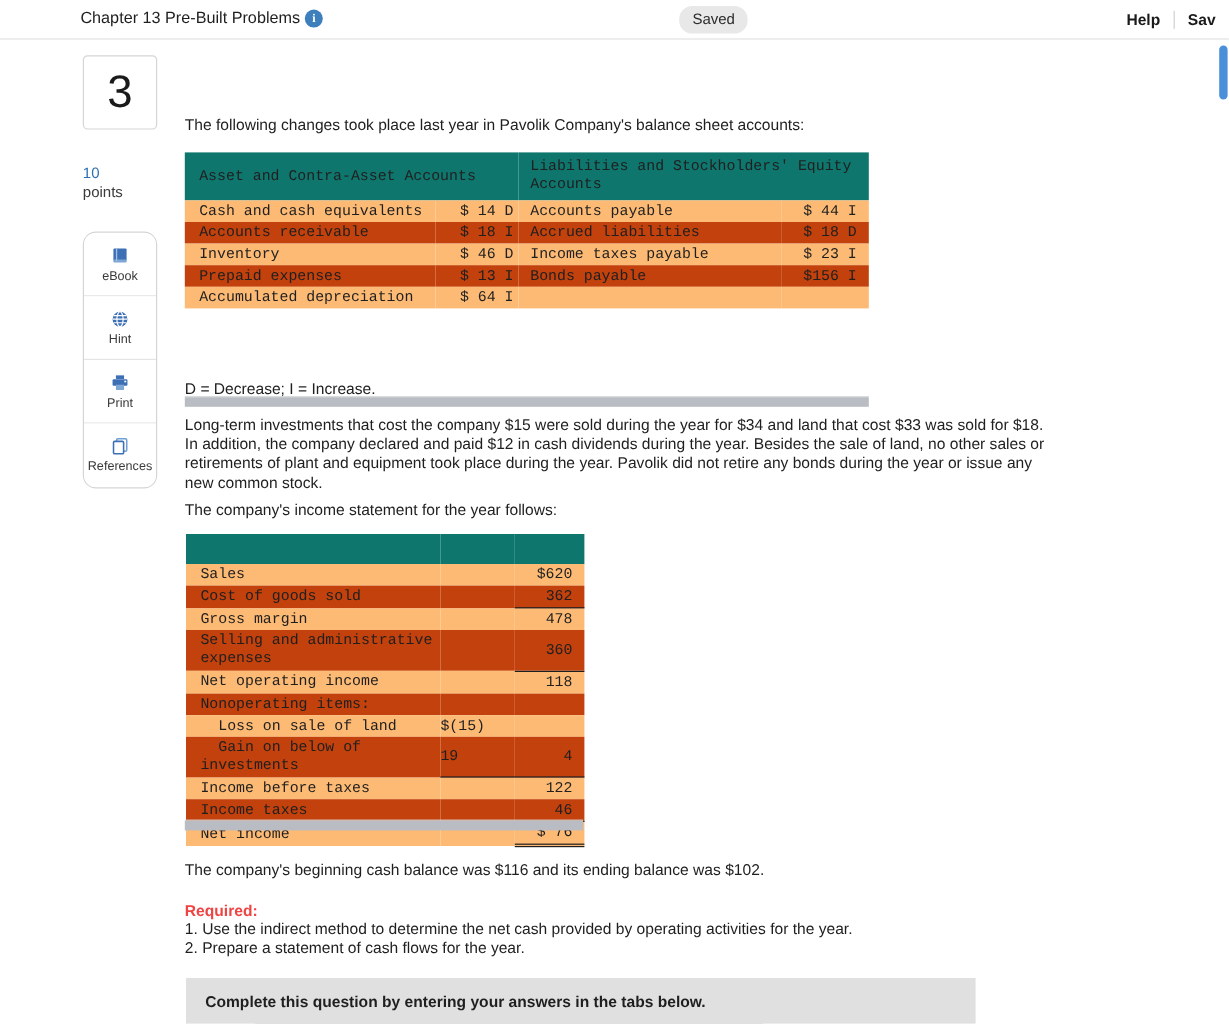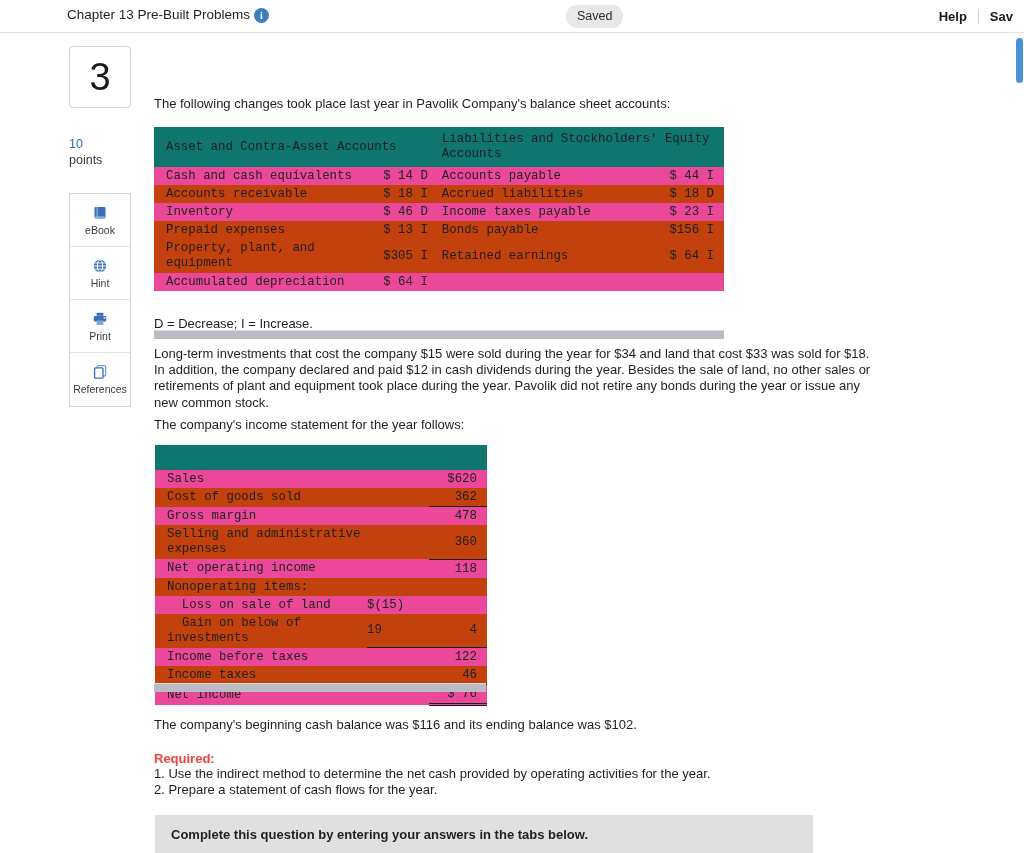--- a/index.html
+++ b/index.html
@@ -63,21 +63,21 @@
     text-align: center; line-height: 60px;
     font-family: "Liberation Sans", sans-serif;
   }
   .points-wrap { position: absolute; left: 69px; top: 104px; width: 70px; }
   .points-val { font-size: 12.5px; color: #2c6fb5; line-height: 15px; }
   .points-lbl { font-size: 12.5px; color: #3a3a3a; line-height: 16px; }
 
   .toolbox {
     position: absolute; left: 69px; top: 160px;
     width: 62px;
-    border: 1px solid #d5d5d5; border-radius: 0;
+    border: 1px solid #d5d5d5; border-radius: 11px;
     background: #ffffff; overflow: hidden;
   }
   .tool {
     height: 53px; border-bottom: 1px solid #e4e4e4;
     display: flex; flex-direction: column;
     align-items: center; justify-content: center;
     cursor: pointer; background: #ffffff;
   }
   .tool:last-child { border-bottom: none; }
   .tool-label { font-size: 10.5px; color: #3a3a3a; margin-top: 3px; }
@@ -94,21 +94,21 @@
     font-family: "Liberation Mono", "DejaVu Sans Mono", monospace;
     font-size: 12.4px; color: #1f1f1f;
     border-collapse: collapse;
     background: #ffffff;
   }
   .mono-table td, .mono-table th {
     padding: 2px 0; vertical-align: middle; font-weight: normal;
   }
   .hdr-row { background: #0f766e; }
   .hdr-row th { padding: 5px 0; text-align: left; line-height: 15px; }
-  .zebra-a { background: #ec4899; }
+  .zebra-a { background: #fdba74; }
   .zebra-b { background: #c2410c; }
 
   .t1 { position: absolute; left: 2px; top: 94px; width: 570px; }
   .t1 .c-name  { padding-left: 12px; width: 205px; }
   .t1 .c-amt   { width: 68px; text-align: right; padding-right: 4px; white-space: pre; }
   .t1 .c-name2 { padding-left: 10px; width: 215px; }
   .t1 .c-amt2  { width: 72px; text-align: right; padding-right: 10px; white-space: pre; }
 
   .scrollbar-h {
     position: absolute; height: 9px; background: #f0f0f0;
@@ -253,26 +253,20 @@
         <td class="c-amt">$ 46 D</td>
         <td class="c-name2">Income taxes payable</td>
         <td class="c-amt2">$ 23 I</td>
       </tr>
       <tr class="zebra-b">
         <td class="c-name">Prepaid expenses</td>
         <td class="c-amt">$ 13 I</td>
         <td class="c-name2">Bonds payable</td>
         <td class="c-amt2">$156 I</td>
       </tr>
-      <tr class="zebra-b">
-        <td class="c-name" style="line-height:15px;">Property, plant, and equipment</td>
-        <td class="c-amt">$305 I</td>
-        <td class="c-name2">Retained earnings</td>
-        <td class="c-amt2">$ 64 I</td>
-      </tr>
       <tr class="zebra-a">
         <td class="c-name" style="white-space:nowrap;">Accumulated depreciation</td>
         <td class="c-amt">$ 64 I</td>
         <td class="c-name2"></td>
         <td class="c-amt2"></td>
       </tr>
     </tbody>
       </table>
   </div>
 

